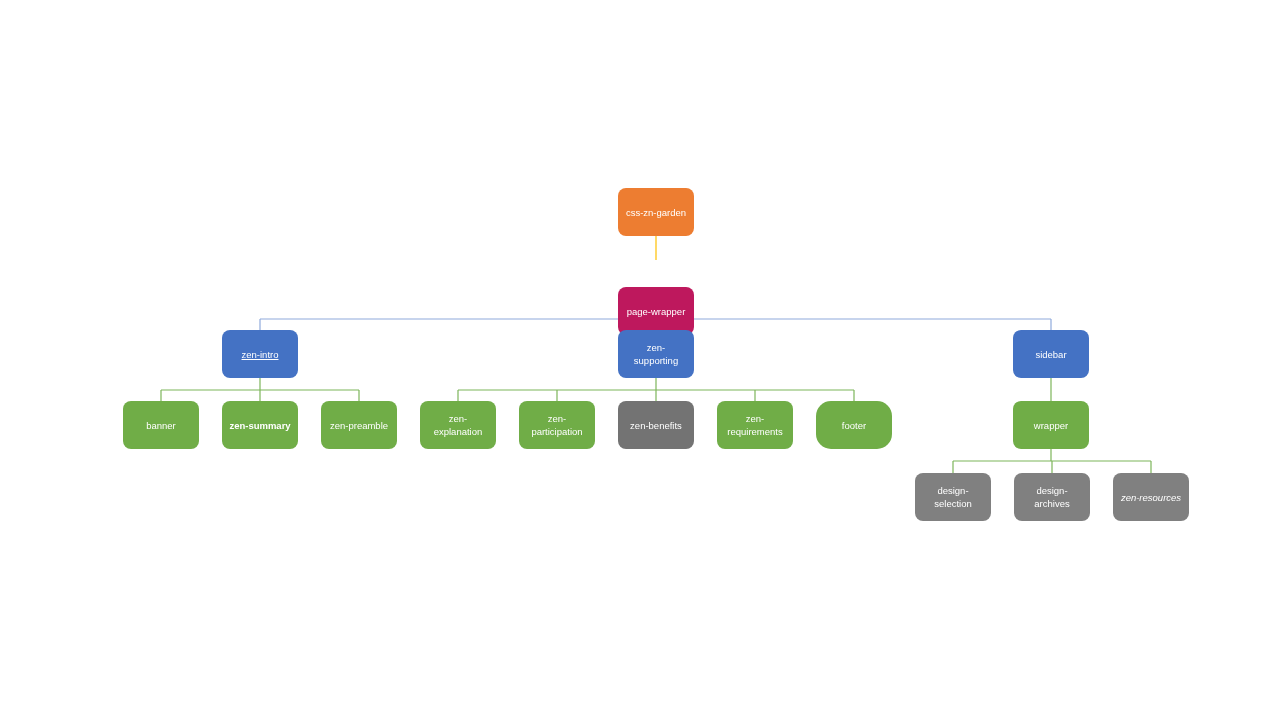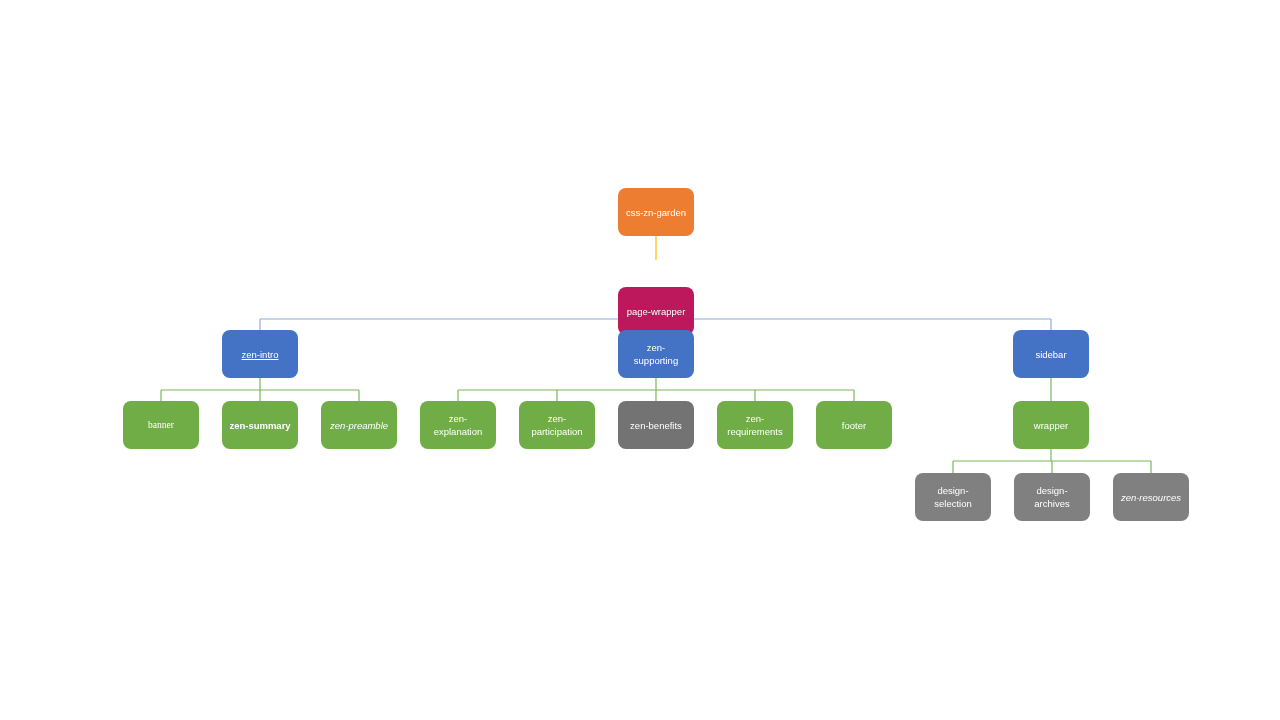--- a/index.html
+++ b/index.html
@@ -84,44 +84,44 @@
       <span style="color: rgb(255, 255, 255); text-decoration: underline;">zen-intro</span>
     </div>
     <div class="node" style="left: 618px; top: 330px; background: rgb(68, 114, 196);">
       <span style="color: rgb(255, 255, 255);">zen-
 supporting</span>
     </div>
     <div class="node" style="left: 1013px; top: 330px; background: rgb(68, 114, 196);">
       <span style="color: rgb(255, 255, 255);">sidebar</span>
     </div>
     <div class="node" style="left: 123px; top: 401px; background: rgb(112, 173, 71);">
-      <span style="color: rgb(255, 255, 255); font-family: Liberation Serif, serif;">banner</span>
+      <span style="color: rgb(255, 255, 255);">banner</span>
     </div>
     <div class="node" style="left: 222px; top: 401px; background: rgb(112, 173, 71); font-weight: bold;">
       <span style="color: rgb(255, 255, 255);">zen-summary</span>
     </div>
     <div class="node" style="left: 321px; top: 401px; background: rgb(112, 173, 71);">
-      <span style="color: rgb(255, 255, 255); font-style: italic;">zen-preamble</span>
+      <span style="color: rgb(255, 255, 255);">zen-preamble</span>
     </div>
     <div class="node" style="left: 420px; top: 401px; background: rgb(112, 173, 71);">
       <span style="color: rgb(255, 255, 255);">zen-
 explanation</span>
     </div>
     <div class="node" style="left: 519px; top: 401px; background: rgb(112, 173, 71);">
       <span style="color: rgb(255, 255, 255);">zen-
 participation</span>
     </div>
     <div class="node" style="left: 618px; top: 401px; background: #737373;">
       <span style="color: rgb(255, 255, 255);">zen-benefits</span>
     </div>
     <div class="node" style="left: 717px; top: 401px; background: rgb(112, 173, 71);">
       <span style="color: rgb(255, 255, 255);">zen-
 requirements</span>
     </div>
-    <div class="node" style="left: 816px; top: 401px; background: rgb(112, 173, 71);">
+    <div class="node" style="left: 816px; top: 401px; background: rgb(112, 173, 71); border-radius: 15px;">
       <span style="color: rgb(255, 255, 255);">footer</span>
     </div>
     <div class="node" style="left: 1013px; top: 401px; background: rgb(112, 173, 71);">
       <span style="color: rgb(255, 255, 255);">wrapper</span>
     </div>
     <div class="node" style="left: 915px; top: 473px; background: rgb(128, 128, 128);">
       <span style="color: rgb(255, 255, 255);">design-
 selection</span>
     </div>
     <div class="node" style="left: 1014px; top: 473px; background: rgb(128, 128, 128);">

